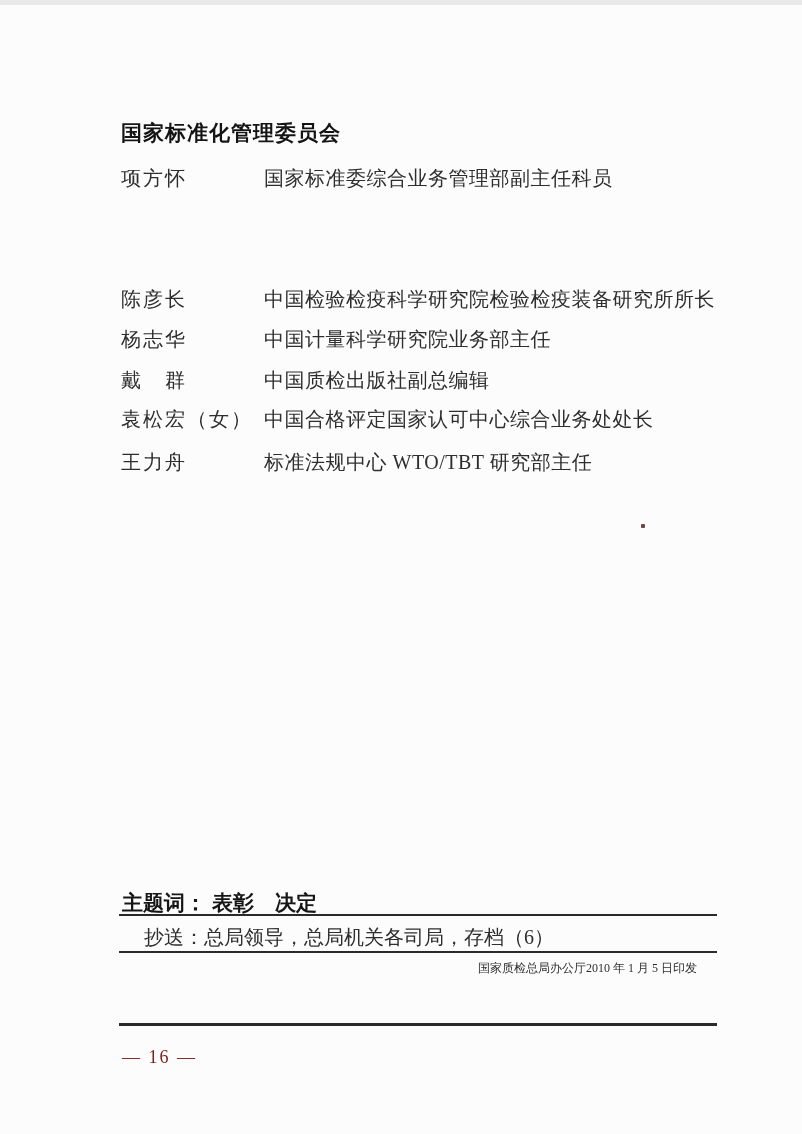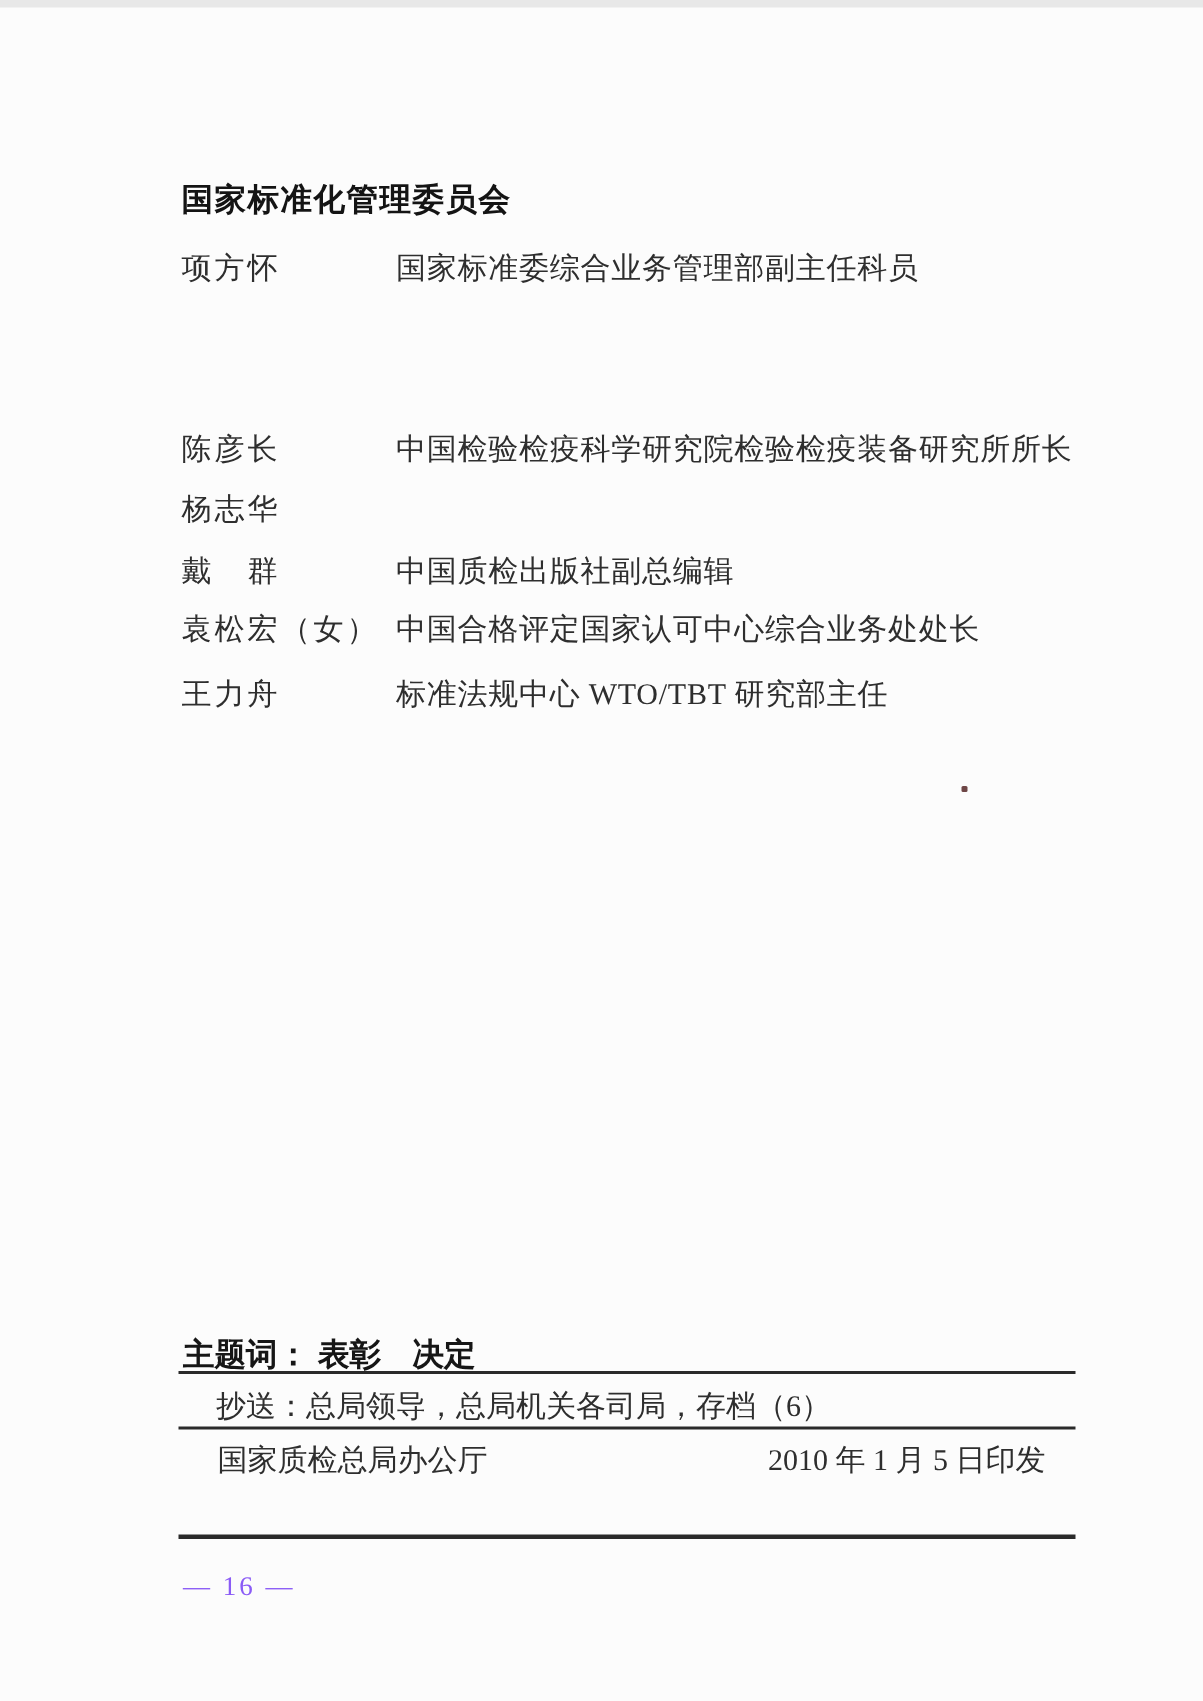--- a/index.html
+++ b/index.html
@@ -63,31 +63,31 @@
     left: 144px;
     top: 919px;
     font-size: 20px;
     white-space: nowrap;
   }
   .f-line {
     position: absolute;
     left: 145px;
     width: 552px;
     display: flex;
-    justify-content: space-between;
-    font-size: 20px;
+    justify-content: flex-end;
+    font-size: 12px;
     white-space: nowrap;
   }
   .page-number {
     position: absolute;
     left: 122px;
     top: 1042px;
     font-size: 18px;
     letter-spacing: 2px;
-    color: #8b5cf6;
+    color: #7f1d1d;
   }
   .ink-speck {
     position: absolute;
     left: 641px;
     top: 519px;
     width: 4px;
     height: 4px;
     border-radius: 1px;
     background: #6e4646;
   }
@@ -104,20 +104,21 @@
     <span class="title">国家标准委综合业务管理部副主任科员</span>
   </div>
 
 
   <div class="row" style="top:281px">
     <span class="name">陈彦长</span>
     <span class="title">中国检验检疫科学研究院检验检疫装备研究所所长</span>
   </div>
   <div class="row" style="top:321px">
     <span class="name">杨志华</span>
+    <span class="title">中国计量科学研究院业务部主任</span>
   </div>
   <div class="row" style="top:362px">
     <span class="name">戴　群</span>
     <span class="title">中国质检出版社副总编辑</span>
   </div>
   <div class="row" style="top:444px">
     <span class="name">王力舟</span>
     <span class="title">标准法规中心 WTO/TBT 研究部主任</span>
   </div>
   <div class="row" style="top:401px">

